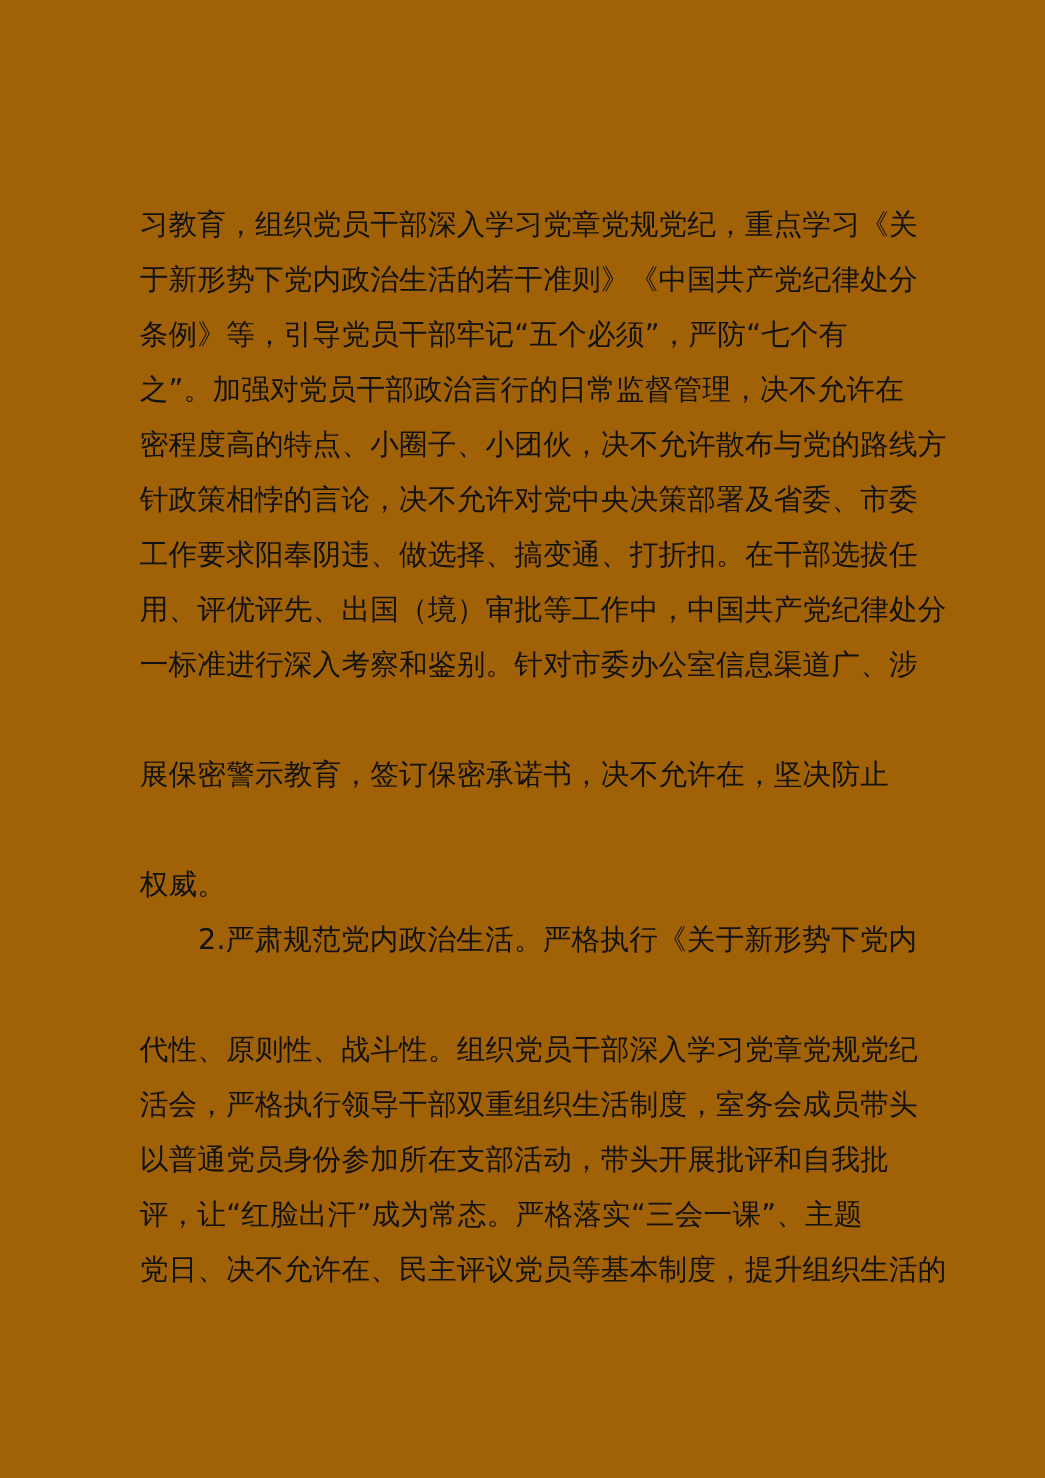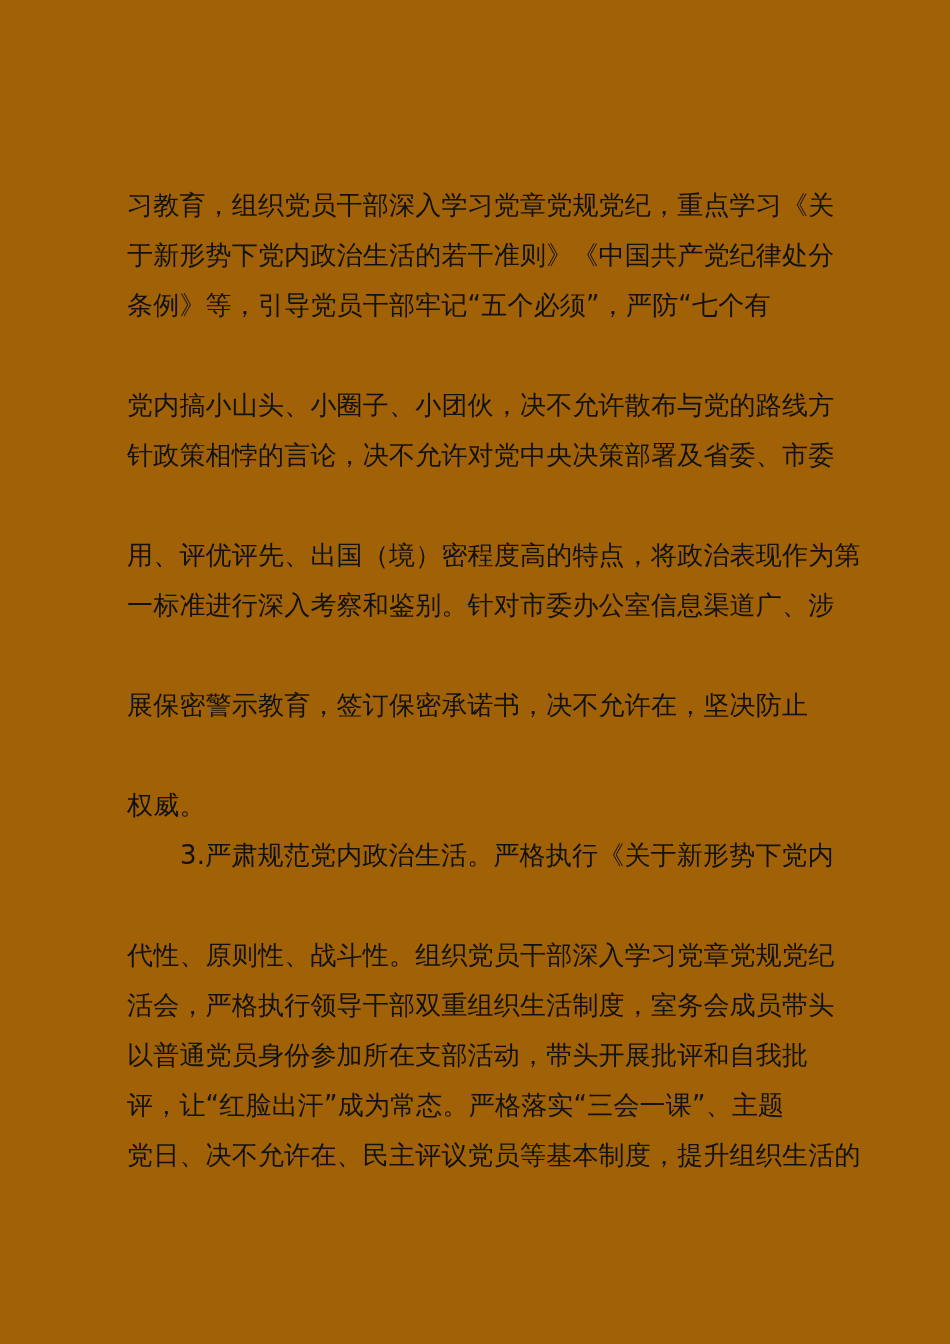--- a/index.html
+++ b/index.html
@@ -19,25 +19,27 @@
   }
   .indent { left: 180px; width: 657px; }
 </style>
 </head>
 <body>
 
 <div class="page">
   <div class="line" style="top:188px">习教育，组织党员干部深入学习党章党规党纪，重点学习《关</div>
   <div class="line" style="top:238px">于新形势下党内政治生活的若干准则》《中国共产党纪律处分</div>
   <div class="line" style="top:288px">条例》等，引导党员干部牢记“五个必须”，严防“七个有</div>
-  <div class="line" style="top:388px">党内搞小山头、小圈子、小团伙，决不允许散布与党的路线方</div>
+  <div class="line" style="top:338px">之”。加强对党员干部政治言行的日常监督管理，决不允许在</div>
+  <div class="line" style="top:388px">密程度高的特点、小圈子、小团伙，决不允许散布与党的路线方</div>
   <div class="line" style="top:438px">针政策相悖的言论，决不允许对党中央决策部署及省委、市委</div>
-  <div class="line" style="top:538px">用、评优评先、出国（境）密程度高的特点，将政治表现作为第</div>
+  <div class="line" style="top:488px">工作要求阳奉阴违、做选择、搞变通、打折扣。在干部选拔任</div>
+  <div class="line" style="top:538px">用、评优评先、出国（境）审批等工作中，中国共产党纪律处分</div>
   <div class="line" style="top:588px">一标准进行深入考察和鉴别。针对市委办公室信息渠道广、涉</div>
   <div class="line" style="top:688px">展保密警示教育，签订保密承诺书，决不允许在，坚决防止</div>
   <div class="line" style="top:788px">权威。</div>
-  <div class="line indent" style="top:838px">3.严肃规范党内政治生活。严格执行《关于新形势下党内</div>
+  <div class="line indent" style="top:838px">2.严肃规范党内政治生活。严格执行《关于新形势下党内</div>
   <div class="line" style="top:938px">代性、原则性、战斗性。组织党员干部深入学习党章党规党纪</div>
   <div class="line" style="top:988px">活会，严格执行领导干部双重组织生活制度，室务会成员带头</div>
   <div class="line" style="top:1038px">以普通党员身份参加所在支部活动，带头开展批评和自我批</div>
   <div class="line" style="top:1088px">评，让“红脸出汗”成为常态。严格落实“三会一课”、主题</div>
   <div class="line" style="top:1138px">党日、决不允许在、民主评议党员等基本制度，提升组织生活的</div>
 </div>
 
 </body></html>

